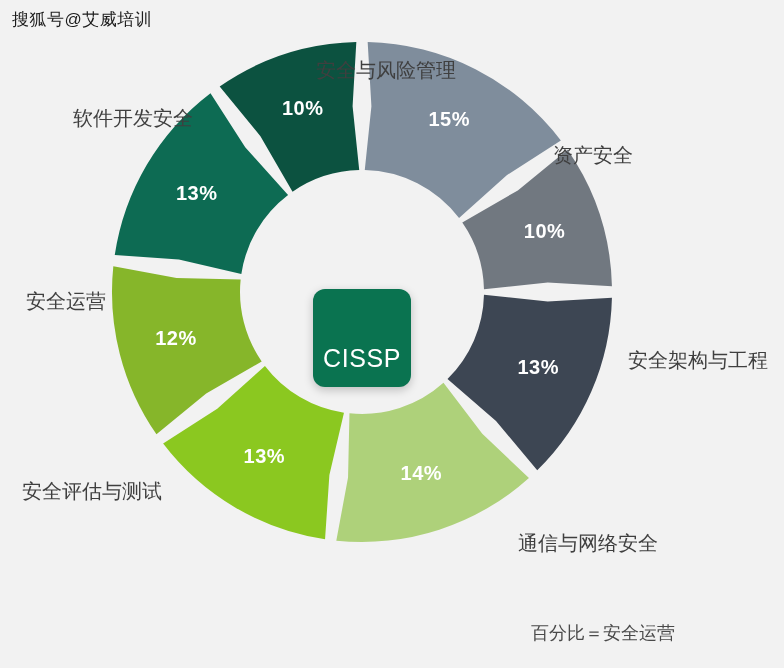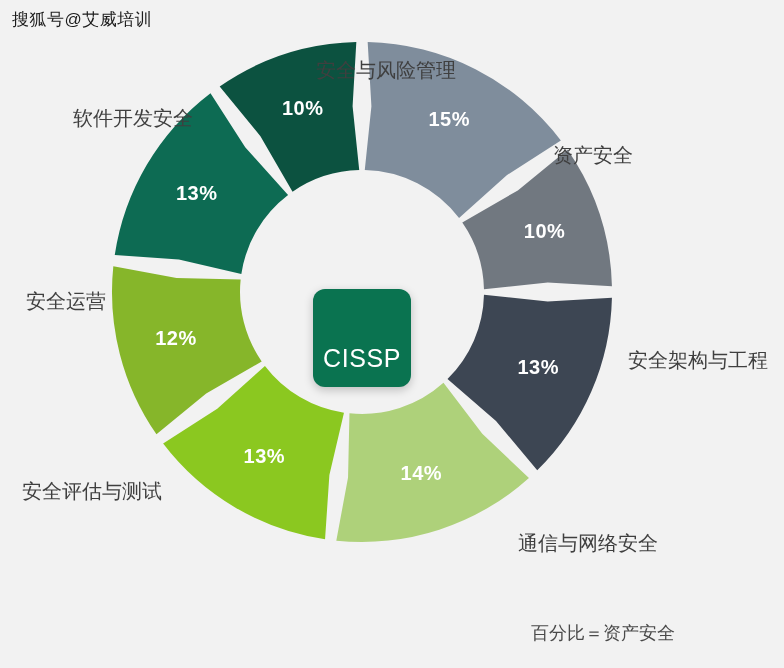--- a/index.html
+++ b/index.html
@@ -142,15 +142,15 @@
     </div>
 
     <div class="label lbl-asset">资产安全</div>
     <div class="label lbl-risk">安全与风险管理</div>
     <div class="label lbl-arch">安全架构与工程</div>
     <div class="label lbl-comm">通信与网络安全</div>
     <div class="label lbl-ops">安全运营</div>
     <div class="label lbl-assess">安全评估与测试</div>
     <div class="label lbl-software">软件开发安全</div>
 
-    <div class="footnote">百分比＝资产安全</div>
+    <div class="footnote">百分比＝安全运营</div>
   </div>
 </div>
 
 </body></html>

